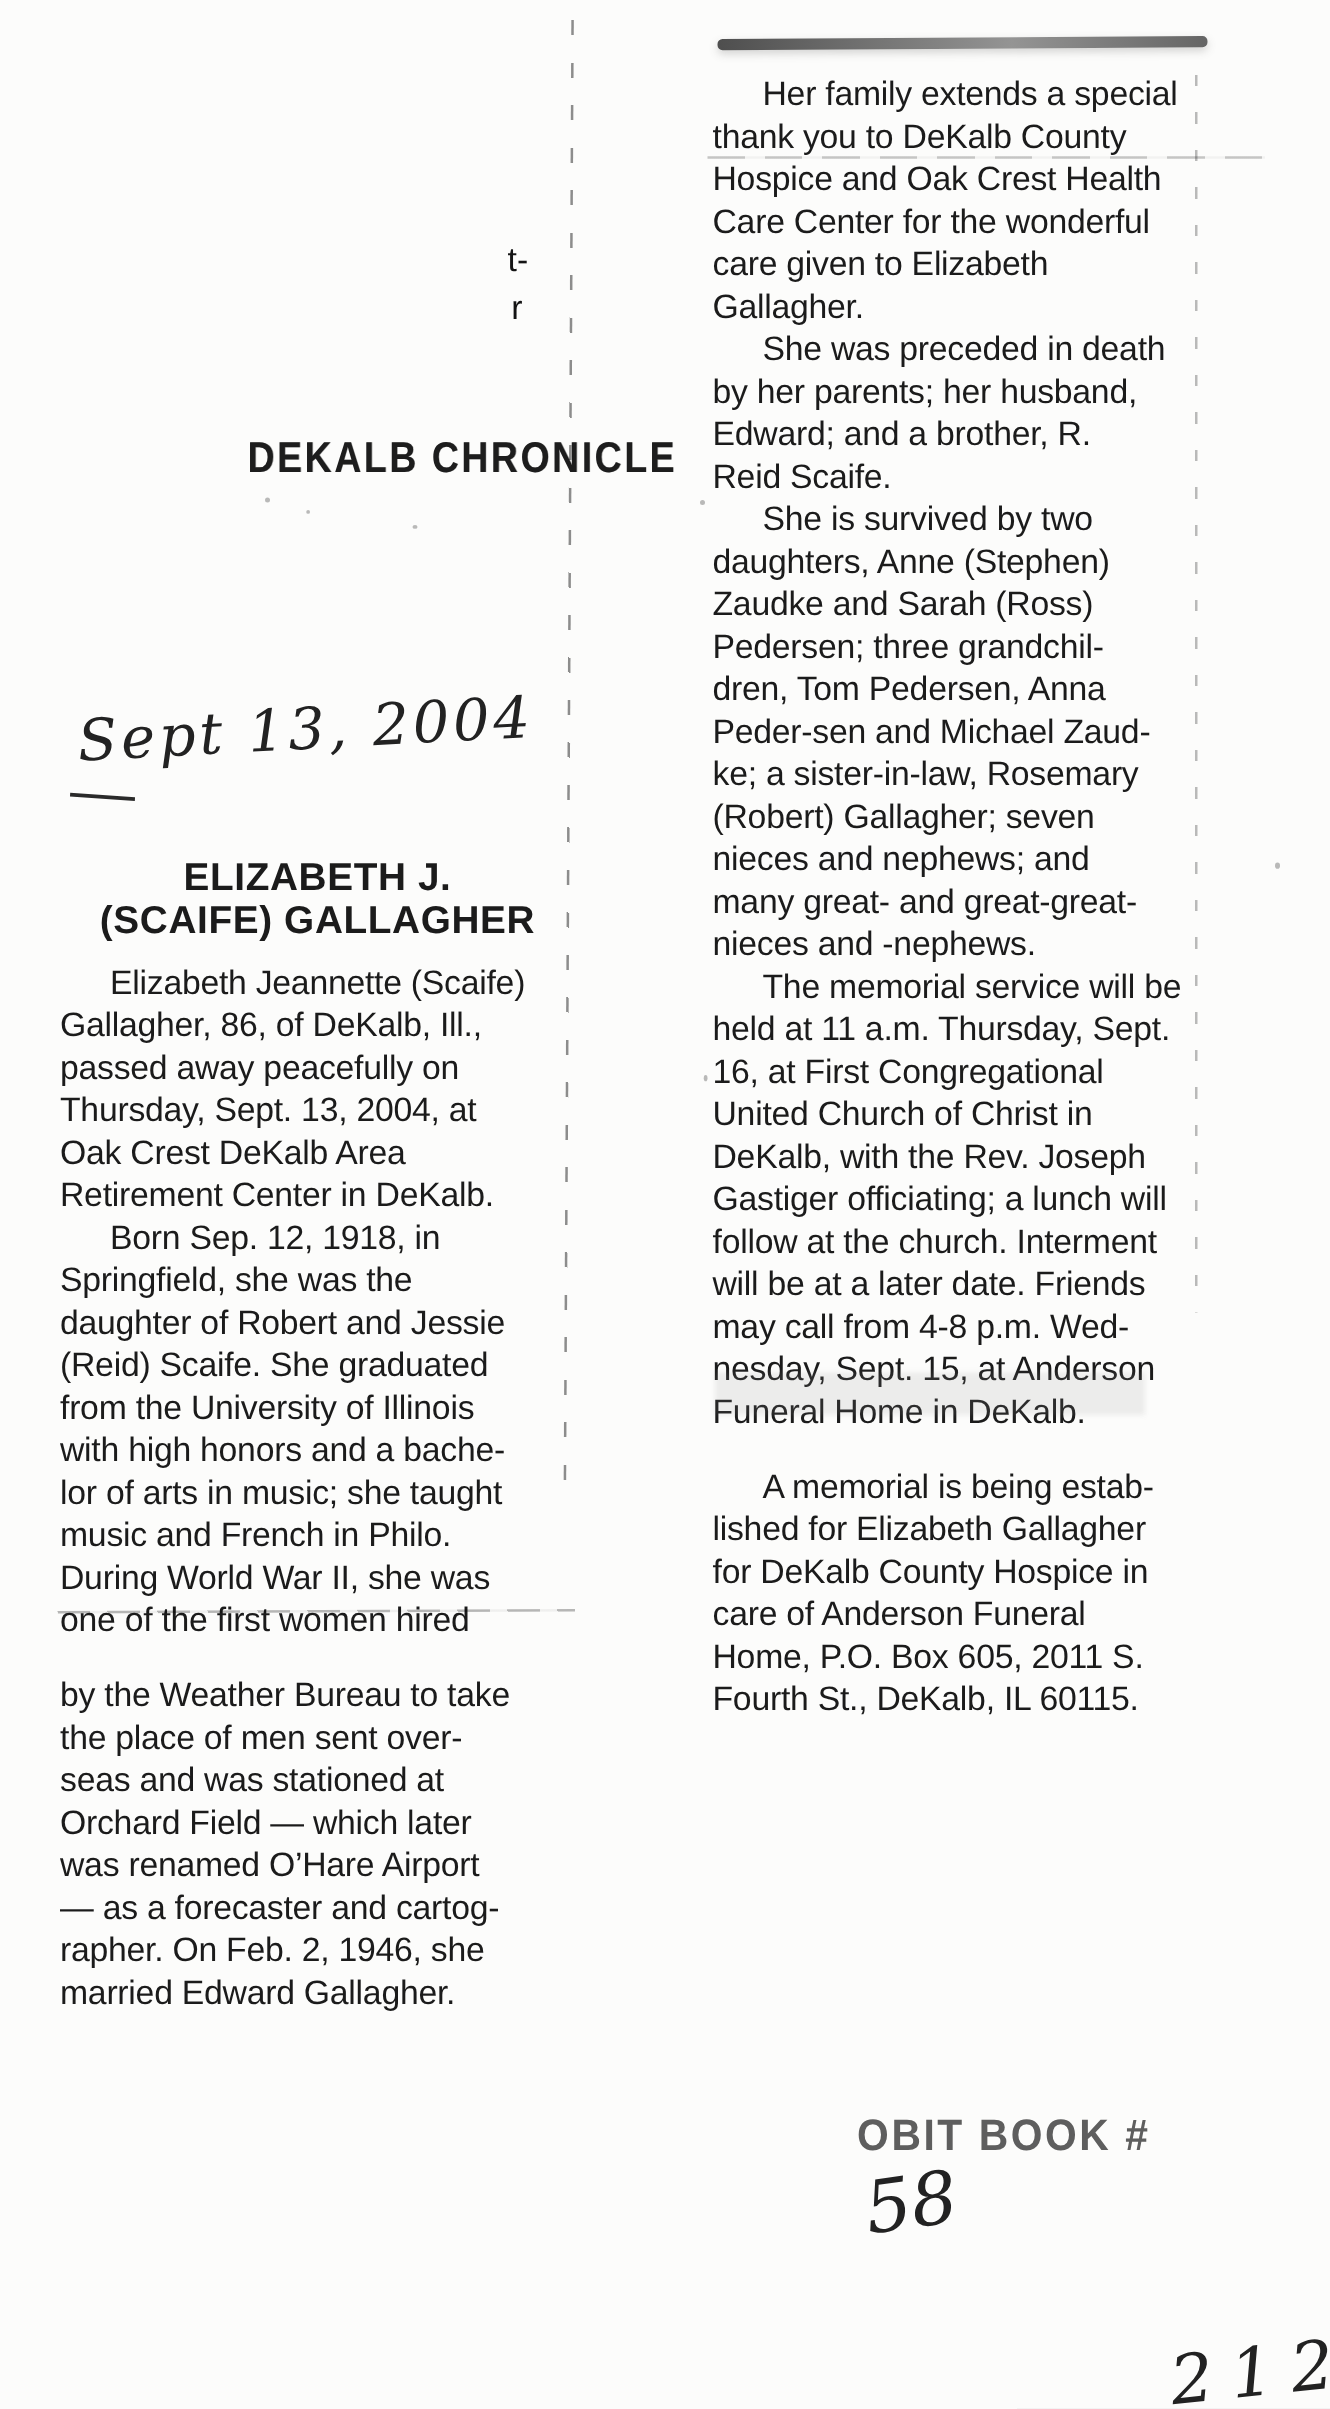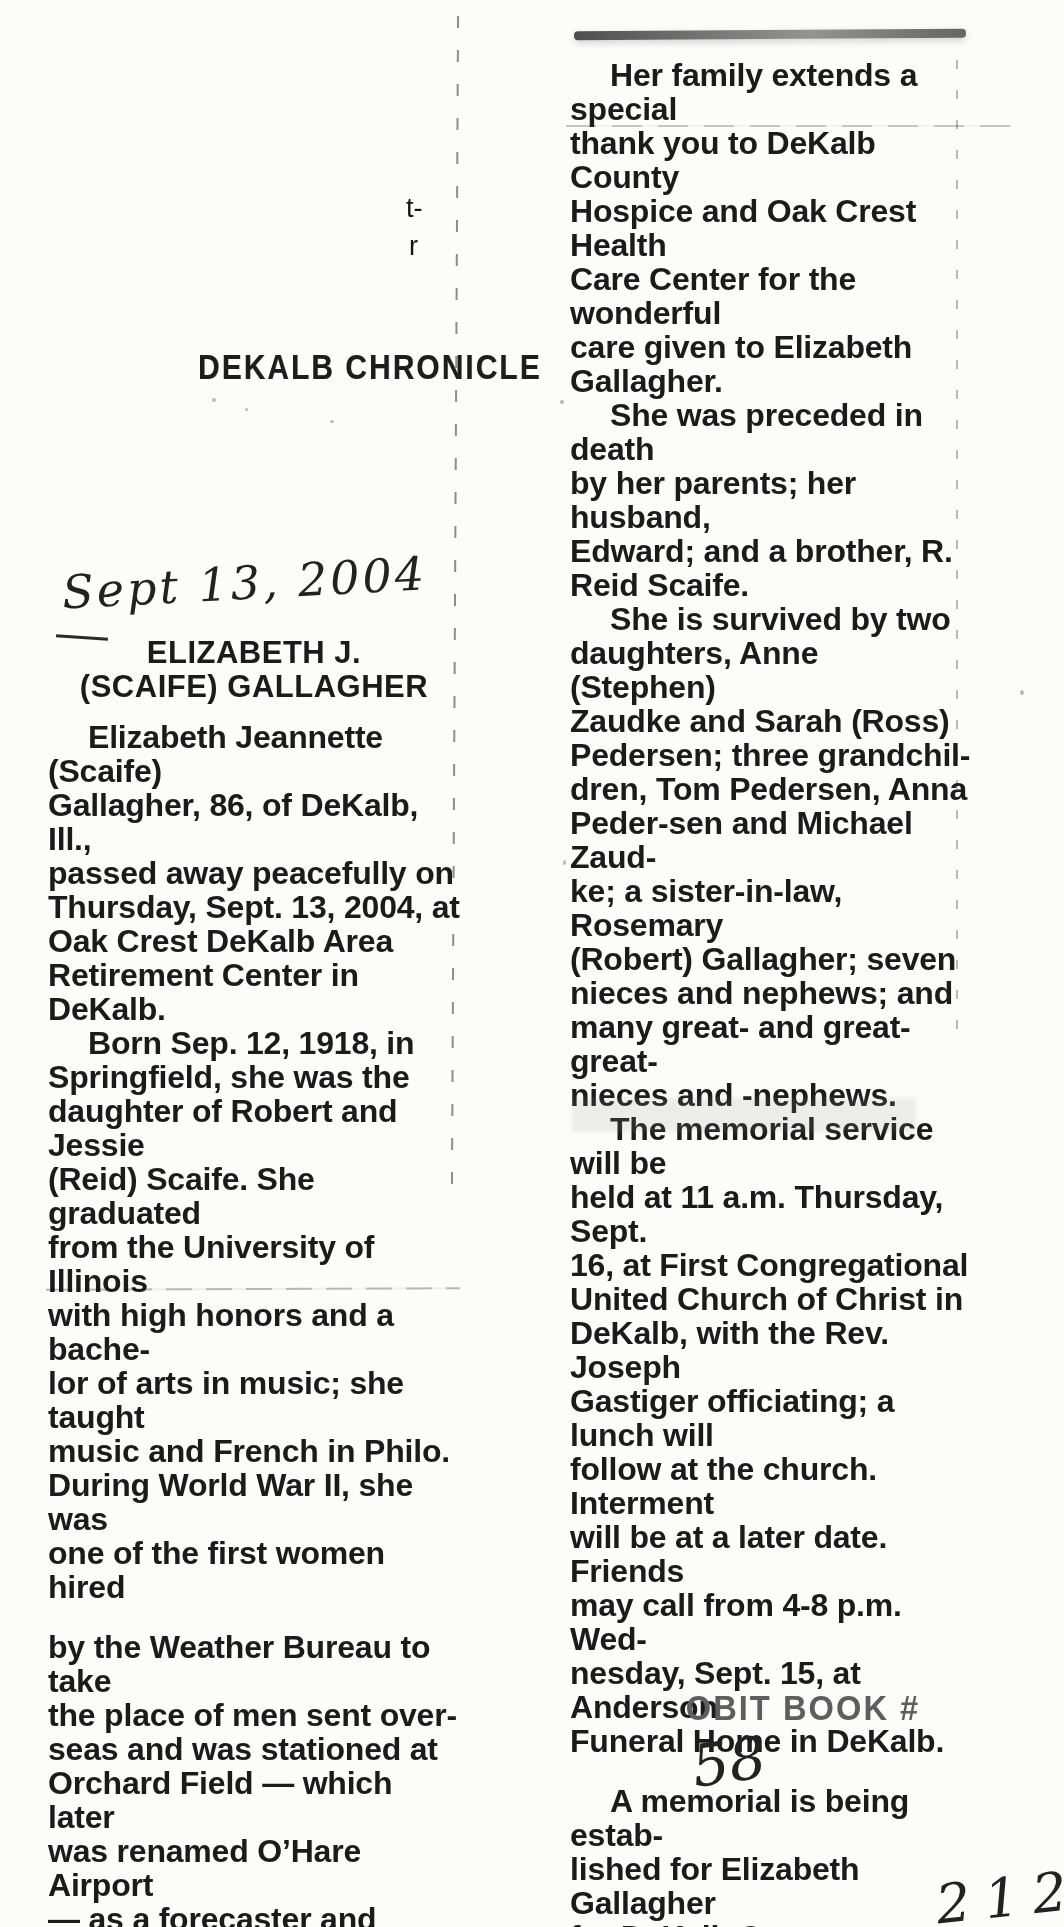--- a/index.html
+++ b/index.html
@@ -37,30 +37,29 @@
   .handwritten {
     position:absolute; font-family:"DejaVu Serif", serif; font-style:italic; color:#222;
     white-space:nowrap;
   }
   .hw-date { left:62px; top:556px; font-size:46px; letter-spacing:3px; transform:rotate(-3deg); }
   .date-underline { position:absolute; left:56px; top:636px; width:52px; height:3px; background:#2a2a2a; transform:rotate(4deg); }
   .hw-obit-num { left:692px; top:1728px; font-size:58px; transform:rotate(-8deg); }
   .hw-corner { left:936px; top:1866px; font-size:54px; letter-spacing:14px; transform:rotate(-6deg); }
 
   
-  .left-col  { position:absolute; left:48px;  top:636px; width:412px; }
+  .left-col  { position:absolute; left:48px;  top:685px; width:412px; }
   .right-col { position:absolute; left:570px; top:58px;  width:402px; }
   .headline {
     margin:0 0 16px 0; font-size:31px; line-height:34px; font-weight:700;
     text-align:center; white-space:pre-wrap; letter-spacing:.5px;
   }
   .para {
-    margin:0; font-size:32px; line-height:34px; white-space:pre-wrap;
+    margin:0; font-size:27px; line-height:34px; white-space:pre-wrap;
     letter-spacing:-.2px;
-    font-weight:bold;
   }
   .para.indent { text-indent:40px; }
   .para.gap-before { margin-top:26px; }
 
   
   .seam { position:absolute; height:2px; }
   .seam-left {
     left:46px; top:1288px; width:414px; transform:rotate(-.2deg);
     background:repeating-linear-gradient(90deg, rgba(0,0,0,.28) 0 26px, rgba(0,0,0,.05) 26px 40px);
   }

